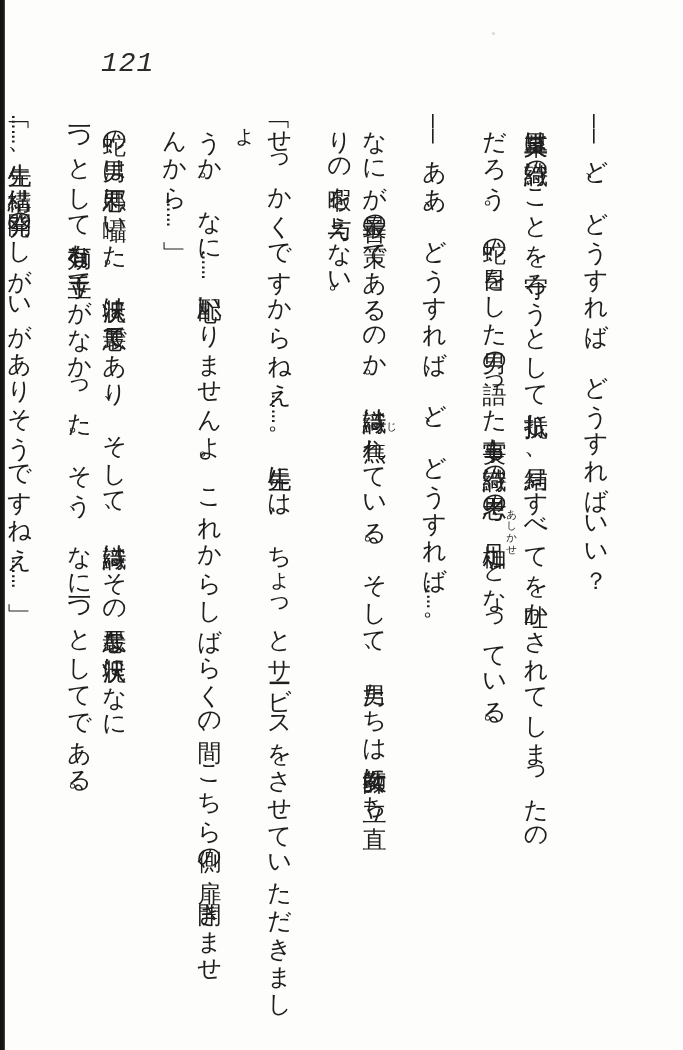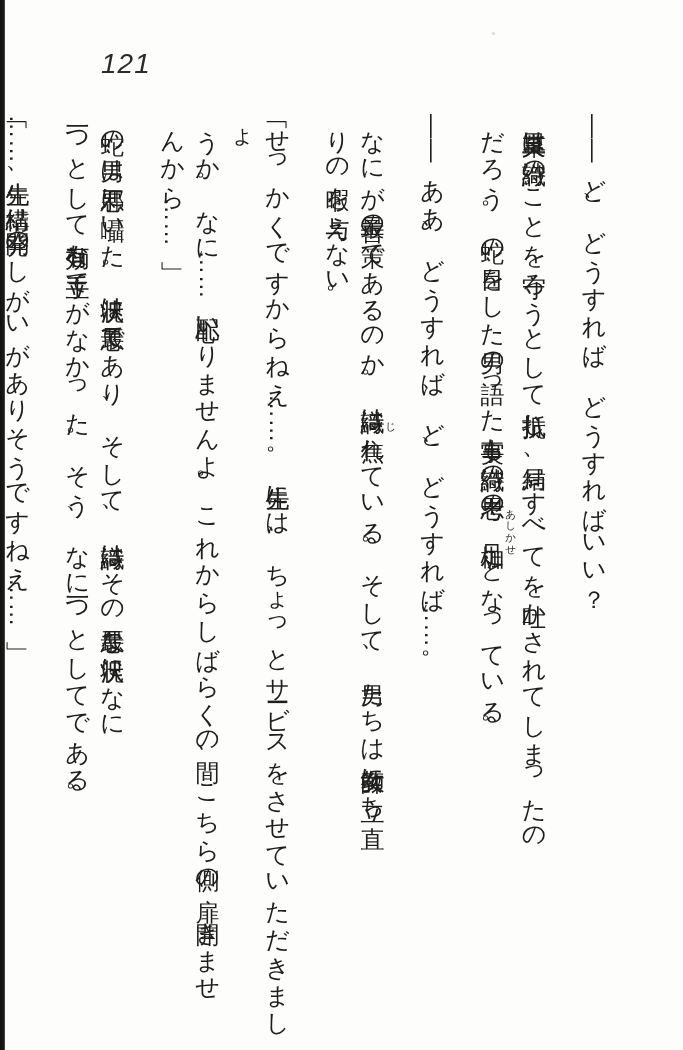--- a/index.html
+++ b/index.html
@@ -6,21 +6,21 @@
     margin: 0;
     padding: 0;
     background: #ffffff;
   }
   .page {
     position: relative;
     width: 683px;
     height: 1050px;
     background: #fdfdfc;
     overflow: hidden;
-    font-family: Liberation Sans, sans-serif;
+    font-family: Liberation Mono, monospace;
   }
   .edge-strip {
     position: absolute;
     left: 0;
     top: 0;
     width: 5px;
     height: 100%;
     background: linear-gradient(to right, #101010 0%, #1a1a1a 70%, #555 100%);
   }
   .page-number {

